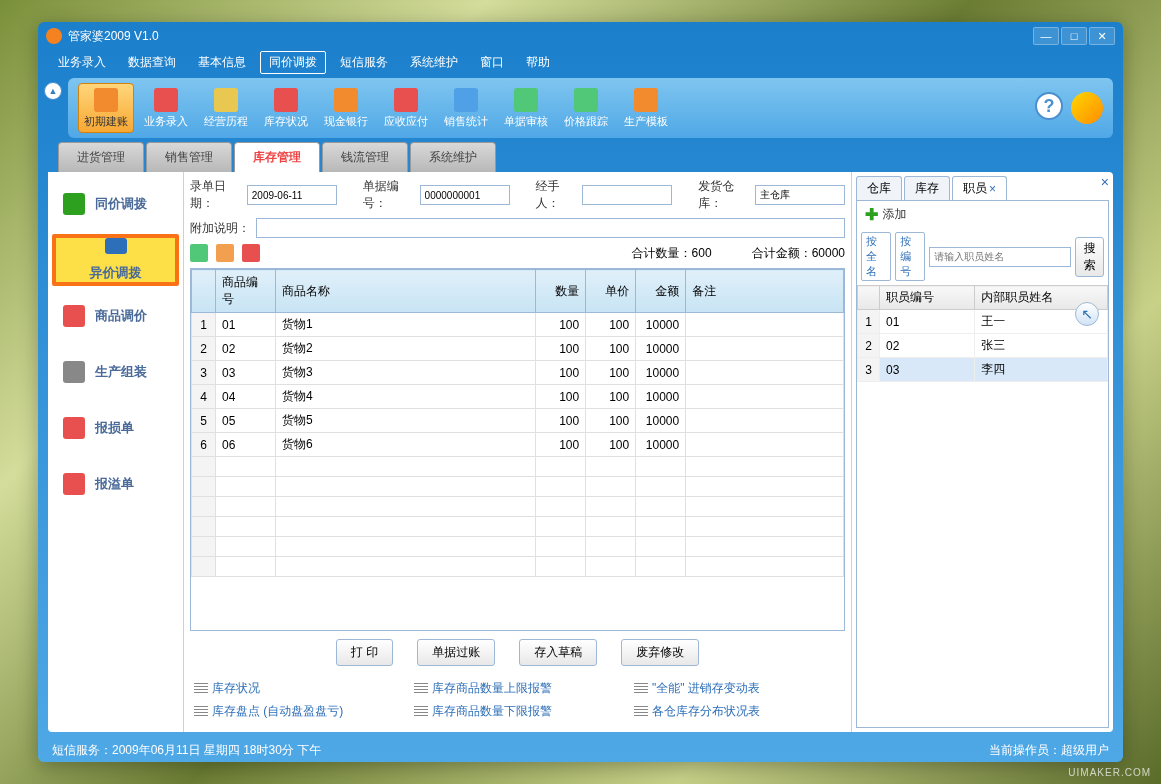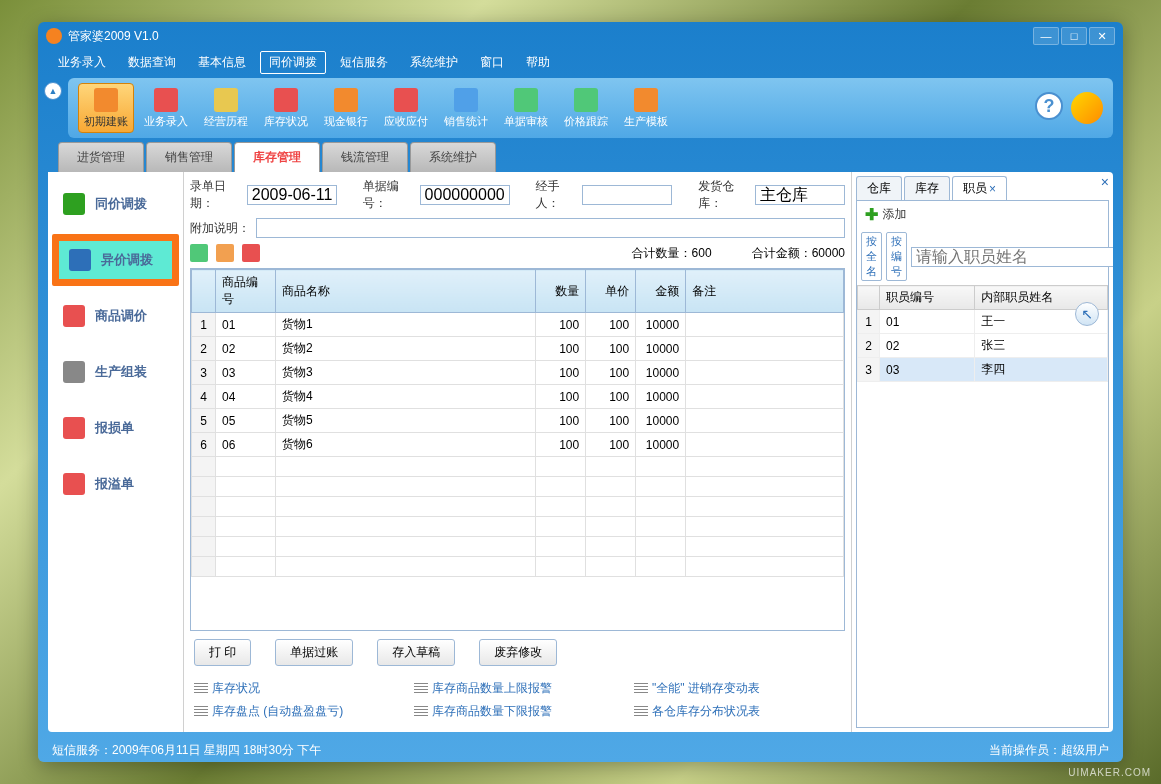--- a/index.html
+++ b/index.html
@@ -20,36 +20,36 @@
 .tool-icon { width: 24px; height: 24px; border-radius: 3px; }
 .tool-right { margin-left: auto; display: flex; gap: 8px; }
 .help-icon { width: 28px; height: 28px; background: #fff; border-radius: 50%; border: 2px solid #4a90d0; color: #4a90d0; display: flex; align-items: center; justify-content: center; font-size: 18px; font-weight: bold; cursor: pointer; }
 .feather-icon { width: 32px; height: 32px; background: linear-gradient(135deg, #ffd700, #ff8c00); border-radius: 50%; cursor: pointer; }
 .tabs { display: flex; padding: 0 20px; gap: 2px; }
 .tab { padding: 6px 18px; background: linear-gradient(180deg, #d8d8d8 0%, #b8b8b8 100%); border-radius: 4px 4px 0 0; font-size: 12px; color: #444; cursor: pointer; border: 1px solid #999; border-bottom: none; }
 .tab.active { background: #fff; color: #ef4444; font-weight: bold; }
 .content { flex: 1; background: #fff; margin: 0 10px 6px 10px; border-radius: 0 4px 4px 4px; display: flex; overflow: hidden; }
 .sidebar { width: 136px; border-right: 1px solid #d0d0d0; padding: 6px 4px; }
 .side-item { height: 52px; display: flex; align-items: center; gap: 10px; padding: 0 10px; font-size: 13px; font-weight: bold; color: #4a6a99; border: 1px solid transparent; border-radius: 2px; cursor: pointer; margin-bottom: 4px; }
-.side-item.active { border: 7px solid #f97316; background: #5eead4; }
+.side-item.active { border: 4px solid #f97316; background: #fde047; flex-direction: column; }
 .side-icon { width: 22px; height: 22px; border-radius: 3px; }
 .main { flex: 1; display: flex; flex-direction: column; padding: 6px; overflow: hidden; }
 .form-row { display: flex; align-items: center; gap: 6px; font-size: 12px; margin-bottom: 6px; }
 .form-row label { color: #333; }
-.form-input { height: 20px; border: 1px solid #9db8d6; padding: 0 4px; font-size: 16px; }
+.form-input { height: 20px; border: 1px solid #9db8d6; padding: 0 4px; font-size: 10px; }
 .mini-icons { display: flex; gap: 8px; align-items: center; }
 .mini-icon { width: 18px; height: 18px; border-radius: 2px; cursor: pointer; }
 .summary { margin-left: auto; display: flex; gap: 40px; font-size: 12px; }
 .grid { flex: 1; border: 1px solid #9db8d6; overflow: auto; position: relative; background: #fff; }
 .grid table { width: 100%; border-collapse: collapse; font-size: 12px; }
 .grid th { background: linear-gradient(180deg, #e0f0fa 0%, #c8e4f4 100%); border: 1px solid #9db8d6; padding: 4px 6px; text-align: left; font-weight: normal; height: 24px; }
 .grid td { border: 1px solid #e0e0e0; padding: 3px 6px; height: 20px; }
 .grid td.num { text-align: right; }
 .grid td.rownum { text-align: center; background: #f4f4f4; }
-.action-row { display: flex; justify-content: flex-start; gap: 24px; padding: 8px 4px; }
+.action-row { display: flex; justify-content: center; gap: 24px; padding: 8px 4px; }
 .btn { padding: 4px 14px; background: linear-gradient(180deg, #fff 0%, #e8e8e8 100%); border: 1px solid #9db8d6; border-radius: 3px; font-size: 12px; cursor: pointer; }
 .links { display: flex; flex-wrap: wrap; gap: 6px 40px; padding: 6px 4px; font-size: 12px; }
 .link-item { display: flex; align-items: center; gap: 4px; color: #2d6fb8; cursor: pointer; width: 180px; }
 .list-icon { width: 14px; height: 12px; background: repeating-linear-gradient(180deg, #888 0, #888 1px, transparent 1px, transparent 3px); }
 .right-panel { width: 262px; border-left: 1px solid #d0d0d0; display: flex; flex-direction: column; padding: 4px; position: relative; }
 .rp-close { position: absolute; top: 2px; right: 4px; font-size: 14px; color: #2d6fb8; cursor: pointer; }
 .rp-tabs { display: flex; gap: 2px; }
 .rp-tab { padding: 3px 10px; font-size: 12px; border: 1px solid #9db8d6; border-bottom: none; border-radius: 3px 3px 0 0; background: #f0f4f8; cursor: pointer; display: flex; align-items: center; gap: 2px; }
 .rp-tab.active { background: #fff; }
 .rp-body { flex: 1; border: 1px solid #9db8d6; display: flex; flex-direction: column; }

